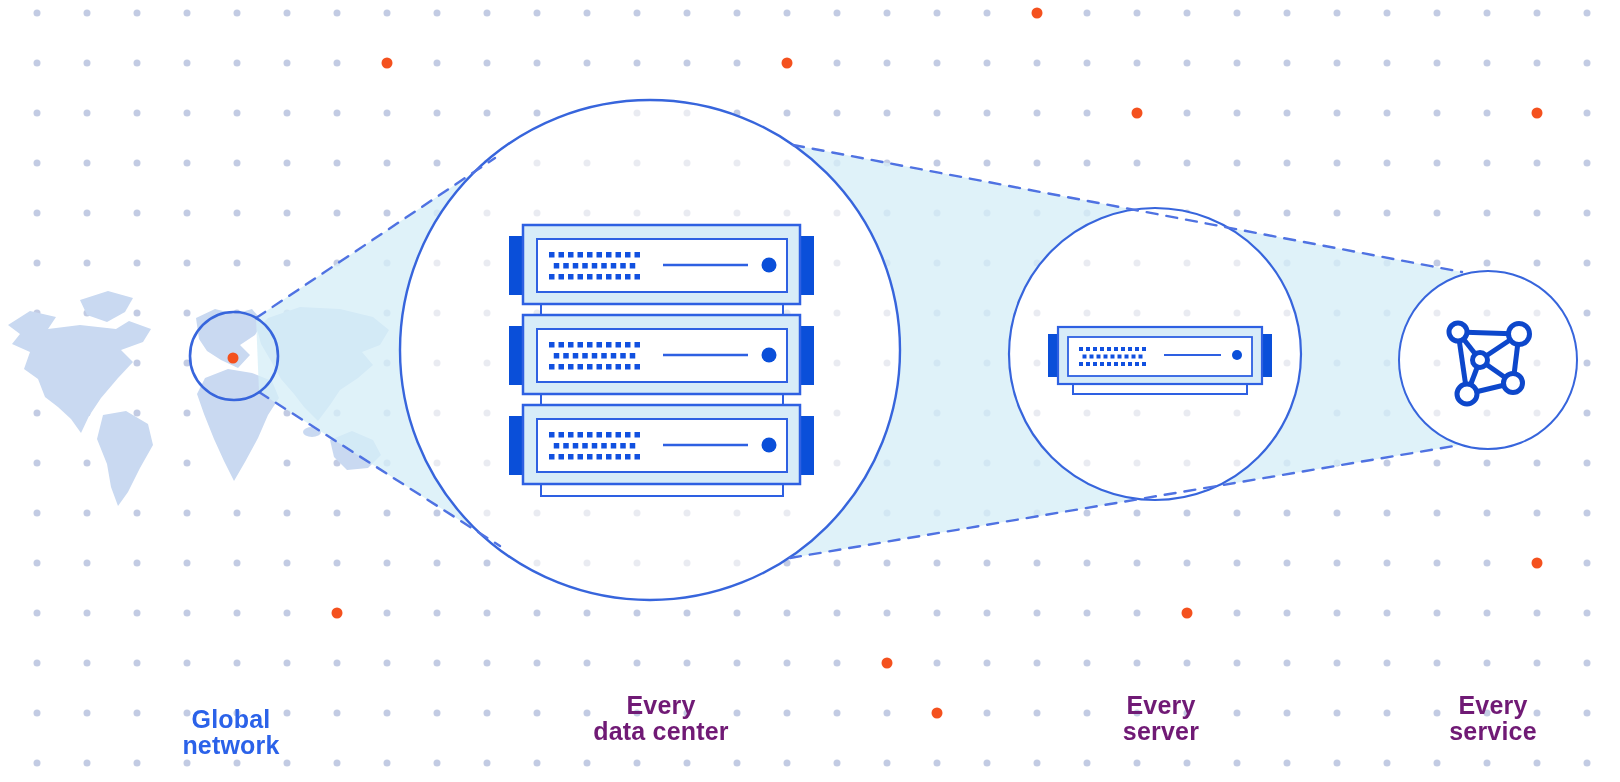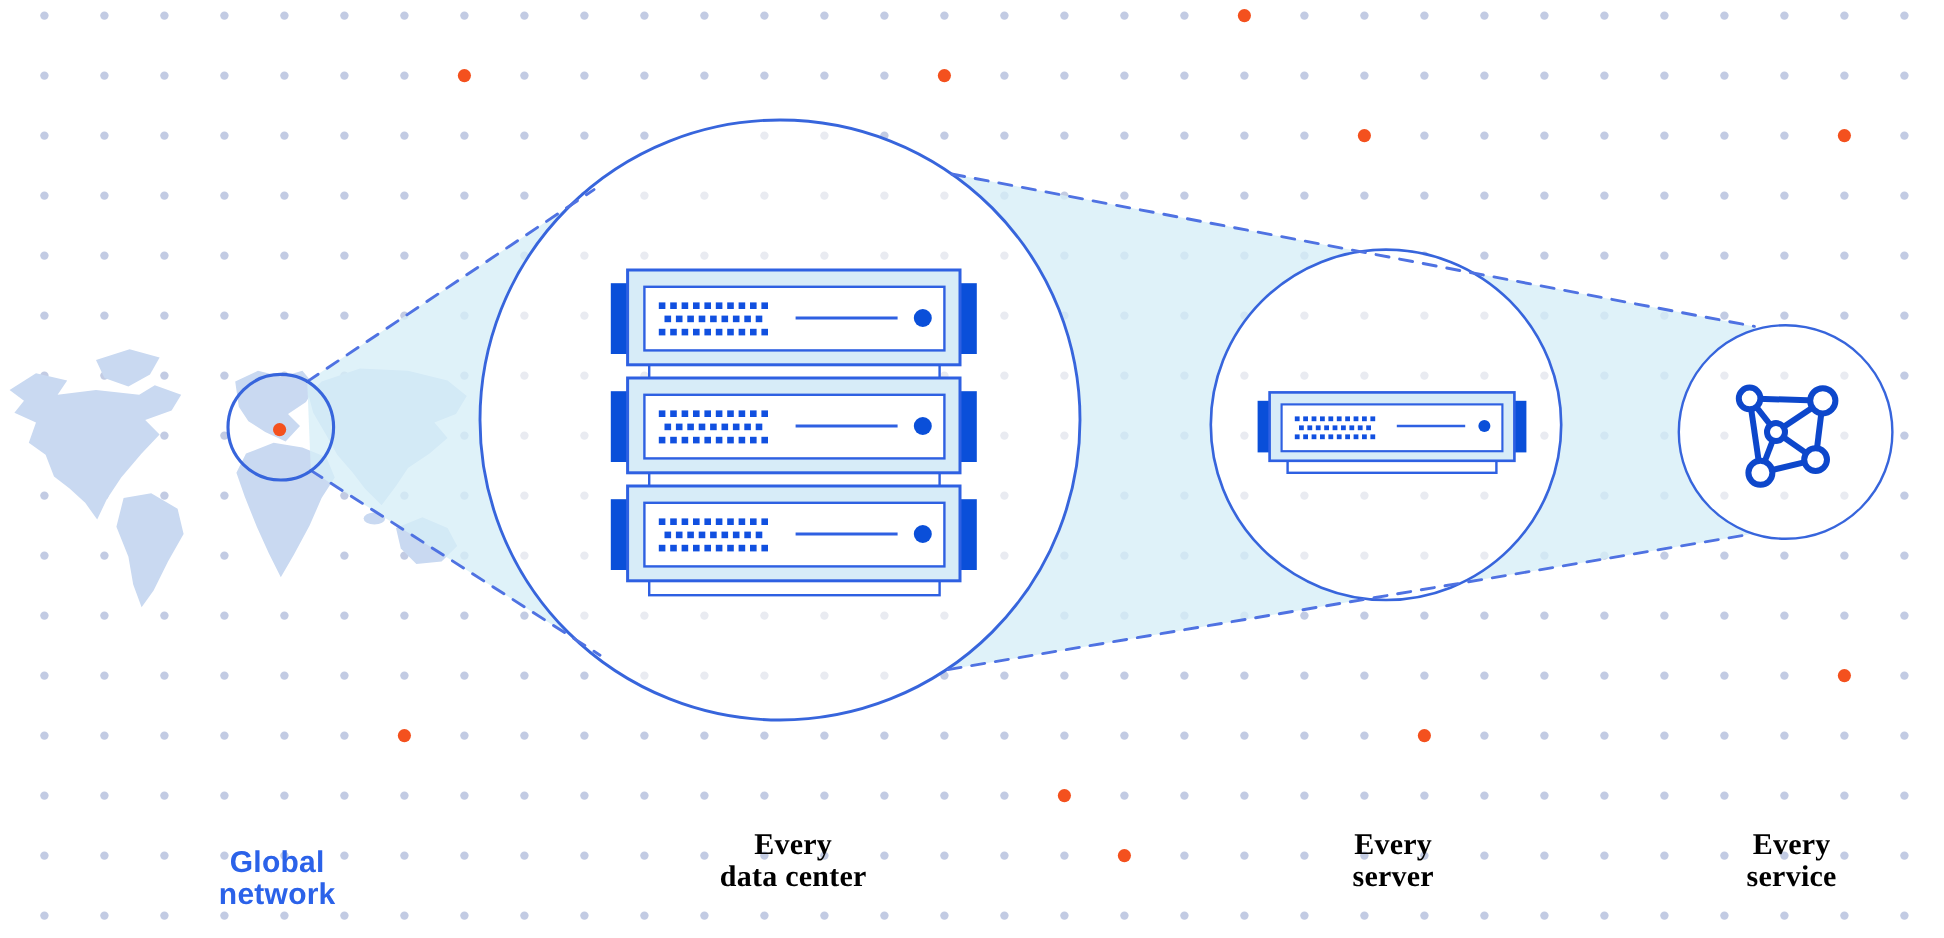--- a/index.html
+++ b/index.html
@@ -3,21 +3,21 @@
 <meta charset="utf-8">
 <style>
   html,body{margin:0;padding:0;background:#ffffff;}
   #stage{position:relative;width:1620px;height:782px;overflow:hidden;background:#ffffff;
          font-family:"Liberation Sans",sans-serif;}
   #illustration{position:absolute;left:0;top:0;}
   .caption{position:absolute;transform:translateX(-50%);text-align:center;
            font-weight:700;font-size:25px;line-height:26px;white-space:pre-line;
            letter-spacing:.2px;}
   .cap-blue{color:#2b62e9;}
-  .cap-dark{color:#000000;font-family:Liberation Serif, serif;}
+  .cap-dark{color:#701a75;}
   #cap-global{left:231px;top:706px;}
   #cap-datacenter{left:661px;top:692px;}
   #cap-server{left:1161px;top:692px;}
   #cap-service{left:1493px;top:692px;}
 </style>
 </head>
 <body>
 
 <div id="stage">
 

